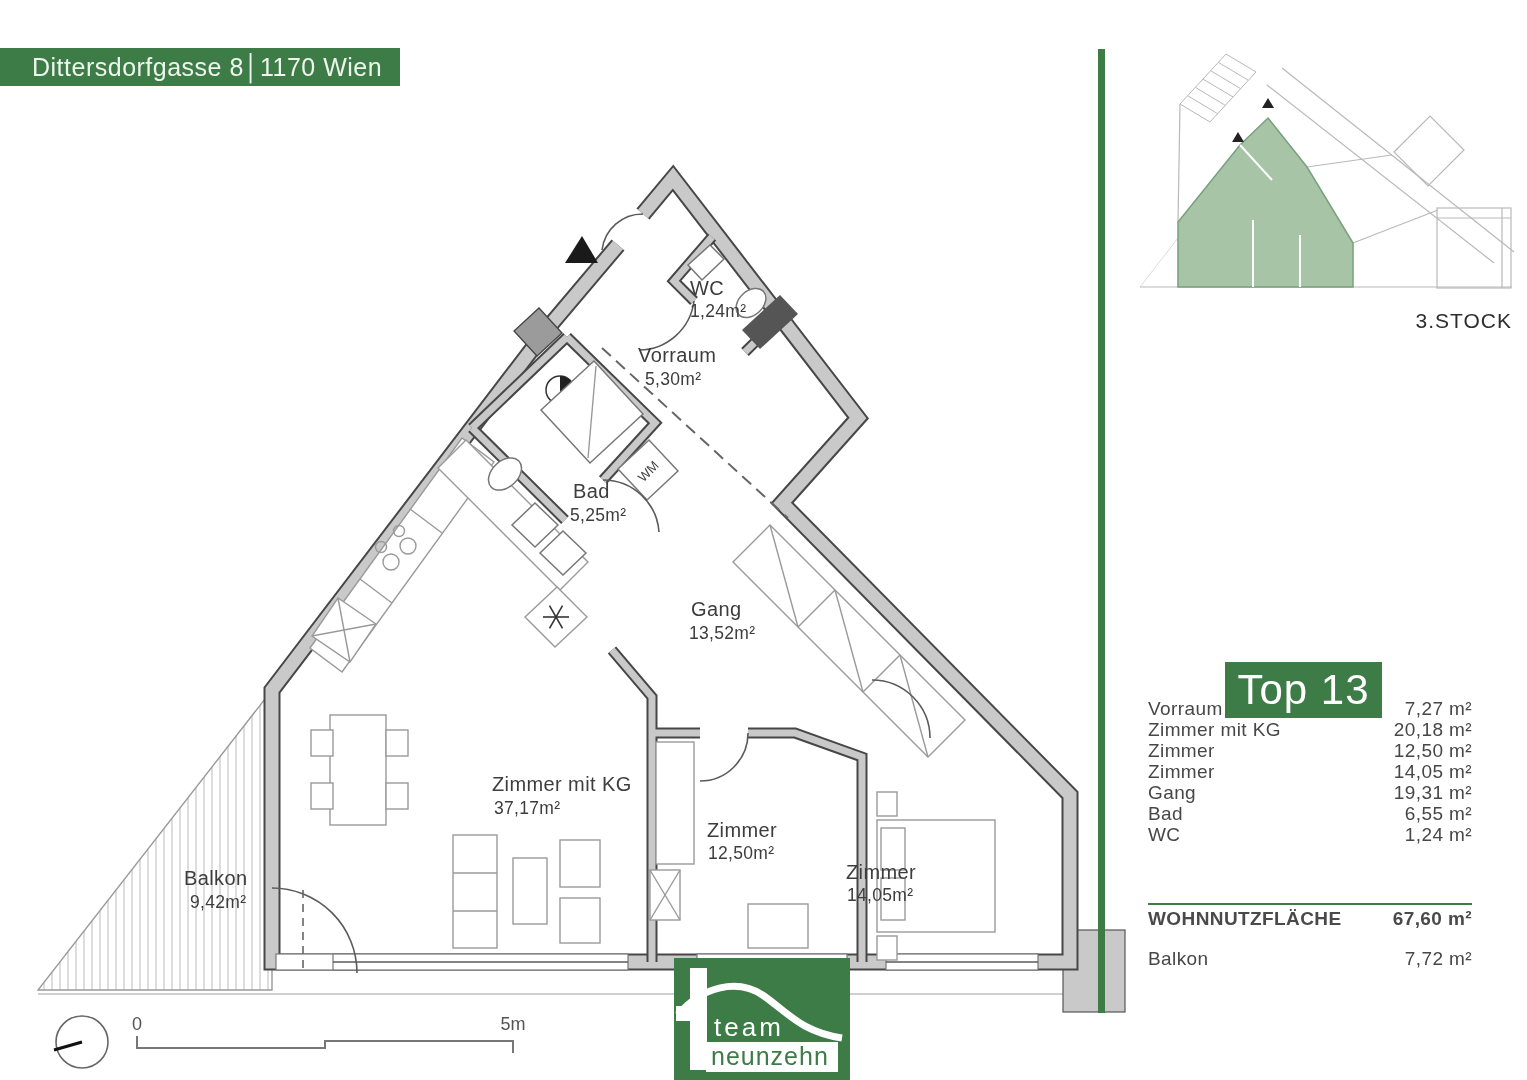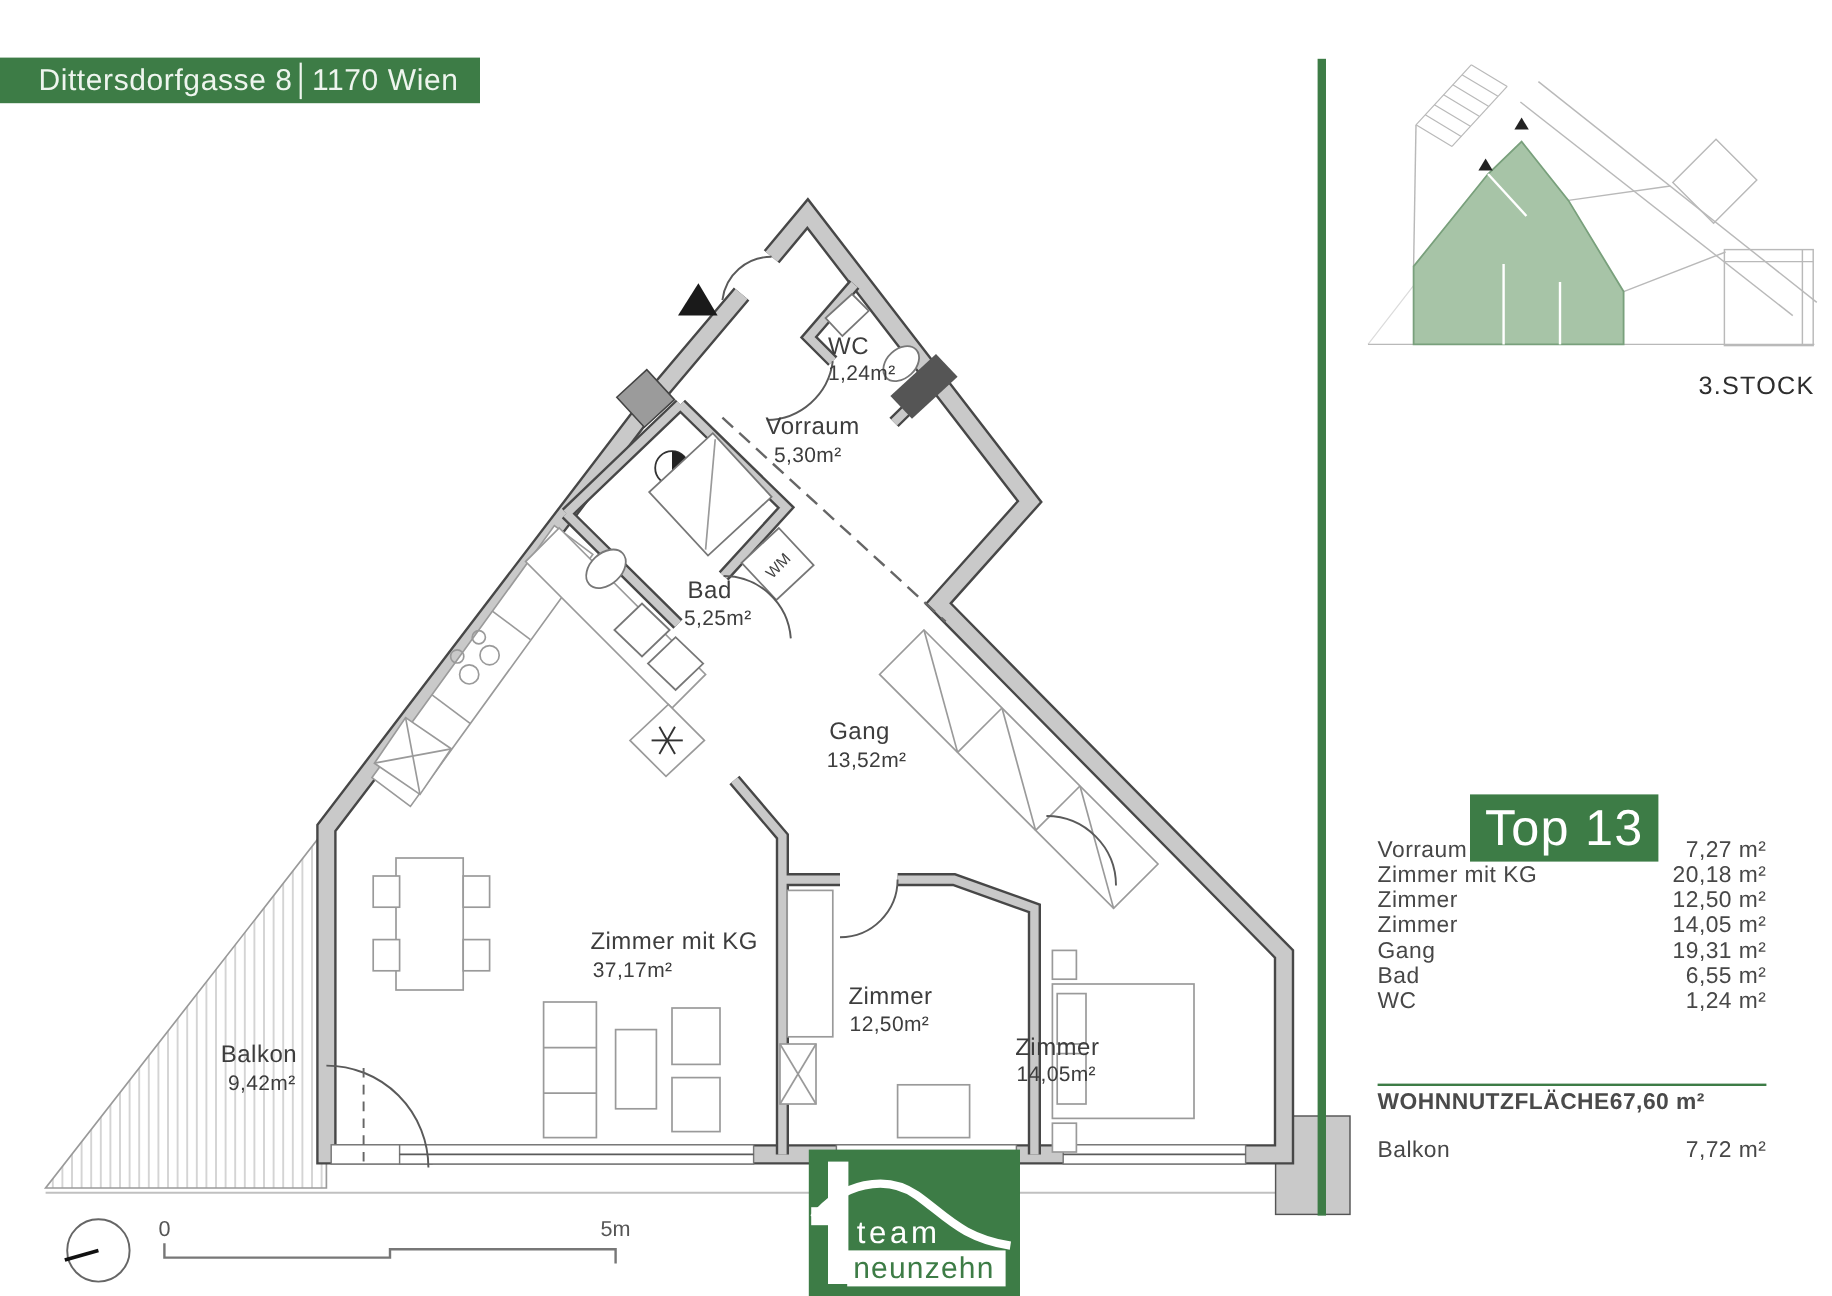--- a/index.html
+++ b/index.html
@@ -9,21 +9,21 @@
   .addr-bar{position:absolute;left:0;top:48px;background:#3d7c46;color:#eef5ee;
             height:38px;line-height:38px;padding:0 18px 0 32px;font-size:25px;letter-spacing:.5px;}
   
   .divider{position:absolute;left:1098px;top:49px;width:7px;height:964px;background:#3d7c46;}
   .unit-title{position:absolute;left:1225px;top:626px;width:157px;height:56px;background:#3d7c46;
               color:#fff;font-size:42px;text-align:center;line-height:56px;letter-spacing:1px;margin-top:36px;}
   .room-table{position:absolute;left:1148px;top:698px;width:324px;font-size:19px;color:#474747;
               letter-spacing:.4px;}
   .room-row{display:flex;justify-content:space-between;height:21px;line-height:21px;}
   .total-rule{position:absolute;left:1148px;top:903px;width:324px;height:0;border-top:2px solid #3d7c46;}
-  .total-row{position:absolute;left:1148px;top:908px;width:324px;display:flex;justify-content:flex-start;
+  .total-row{position:absolute;left:1148px;top:908px;width:324px;display:flex;justify-content:space-between;
              font-size:19px;font-weight:bold;color:#4a4a4a;letter-spacing:.4px;}
   .balcony-row{position:absolute;left:1148px;top:948px;width:324px;display:flex;justify-content:space-between;
              font-size:19px;color:#474747;letter-spacing:.4px;}
   
   svg text{font-family:"Liberation Sans",sans-serif;}
   .wall-o{fill:none;stroke:#474747;stroke-width:17;stroke-linejoin:miter;}
   .wall-i{fill:none;stroke:#c9c9c9;stroke-width:13;stroke-linejoin:miter;}
   .pwall-o{fill:none;stroke:#474747;stroke-width:11;stroke-linejoin:miter;}
   .pwall-i{fill:none;stroke:#c9c9c9;stroke-width:7;stroke-linejoin:miter;}
   .thin{stroke:#5a5a5a;stroke-width:1.6;fill:none;}

